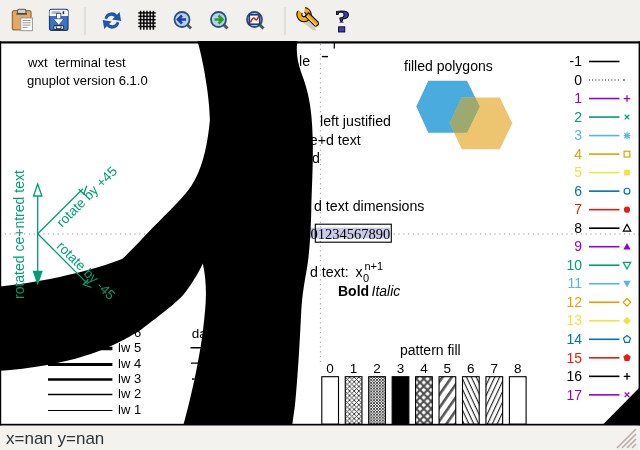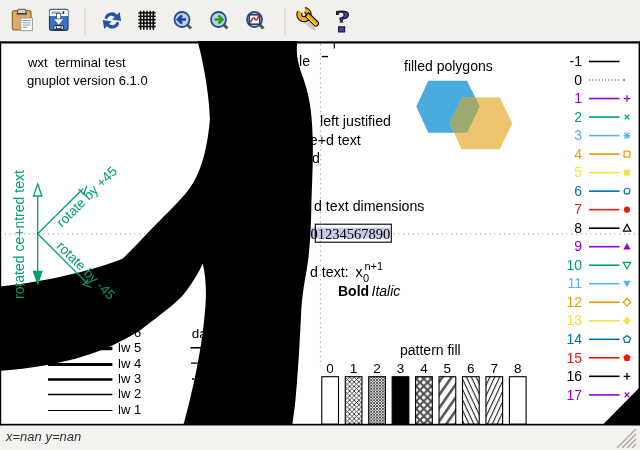--- a/index.html
+++ b/index.html
@@ -1,20 +1,20 @@
 <!DOCTYPE html>
 <html><head>
 <meta charset="utf-8">
 <style>
   html,body{margin:0;padding:0;}
   #app{position:relative;width:640px;height:450px;background:#fff;overflow:hidden;
        font-family:"Liberation Sans", sans-serif;}
   #toolbar{position:absolute;left:0;top:0;width:640px;height:41px;background:#f2f0ed;}
   #statusbar{position:absolute;left:0;top:425.5px;width:640px;height:24.5px;background:#f4f2ef;}
-  #statusbar .txt{position:absolute;left:6px;top:3.5px;font-size:13px;color:#2e3436;font-style:italic;}
+  #statusbar .txt{position:absolute;left:6px;top:3.5px;font-size:17px;color:#2e3436;}
   svg{position:absolute;left:0;top:0;}
 </style>
 </head>
 <body>
 <div id="app">
   <div id="toolbar"></div>
   <div id="statusbar">
       <div class="txt">x=nan y=nan</div>
     </div>
   <svg id="main" width="640" height="450" viewBox="0 0 640 450">

